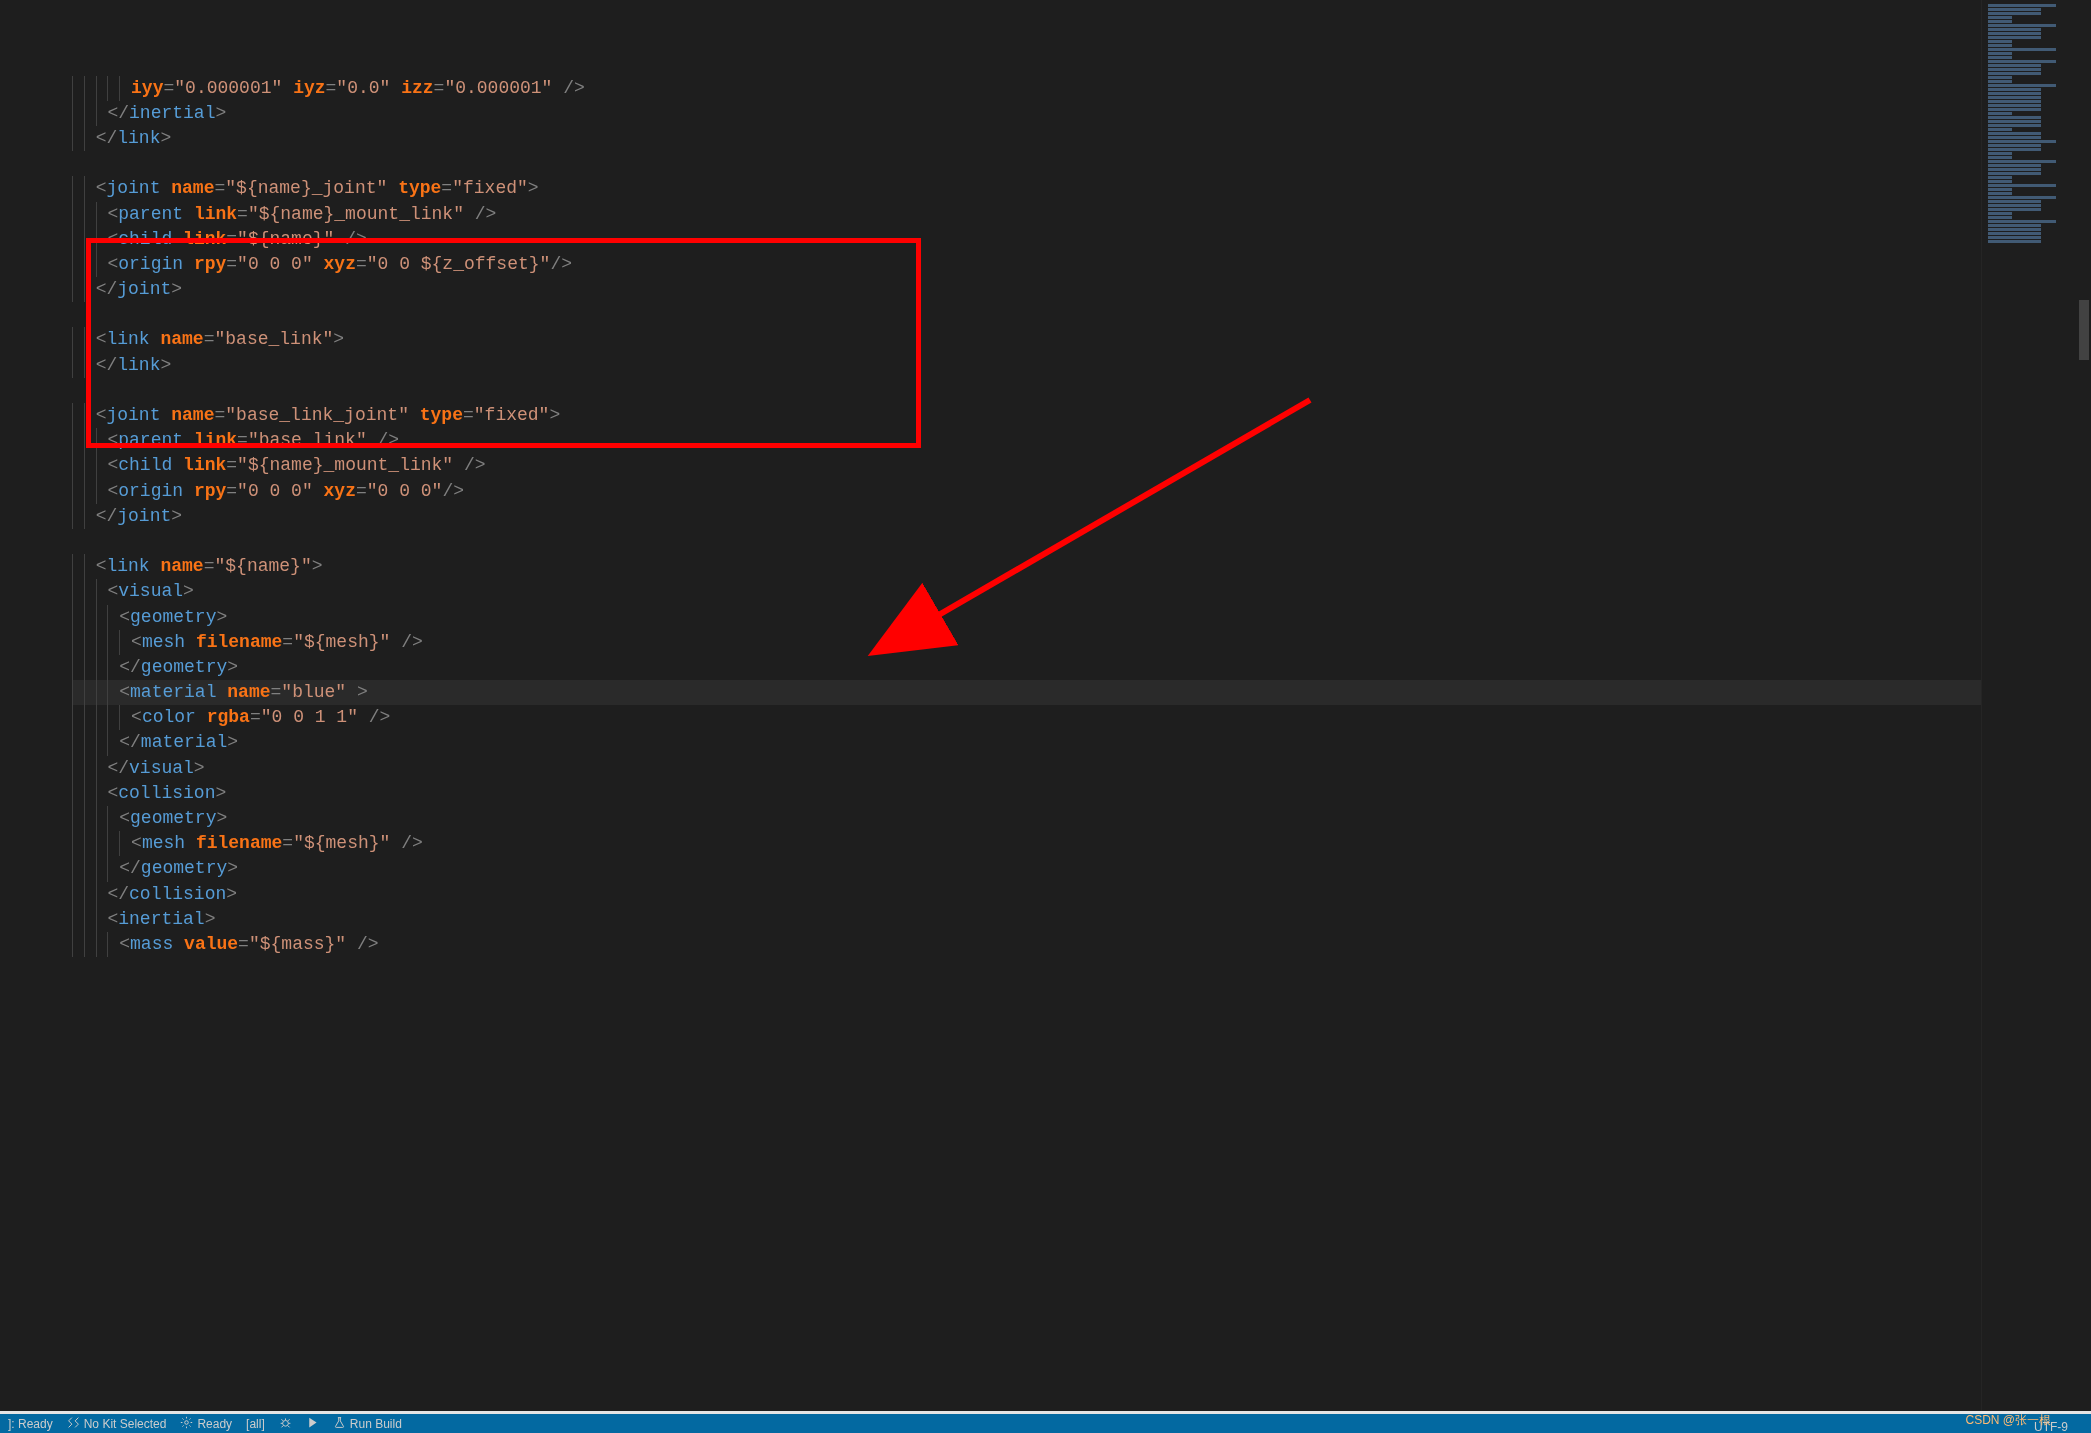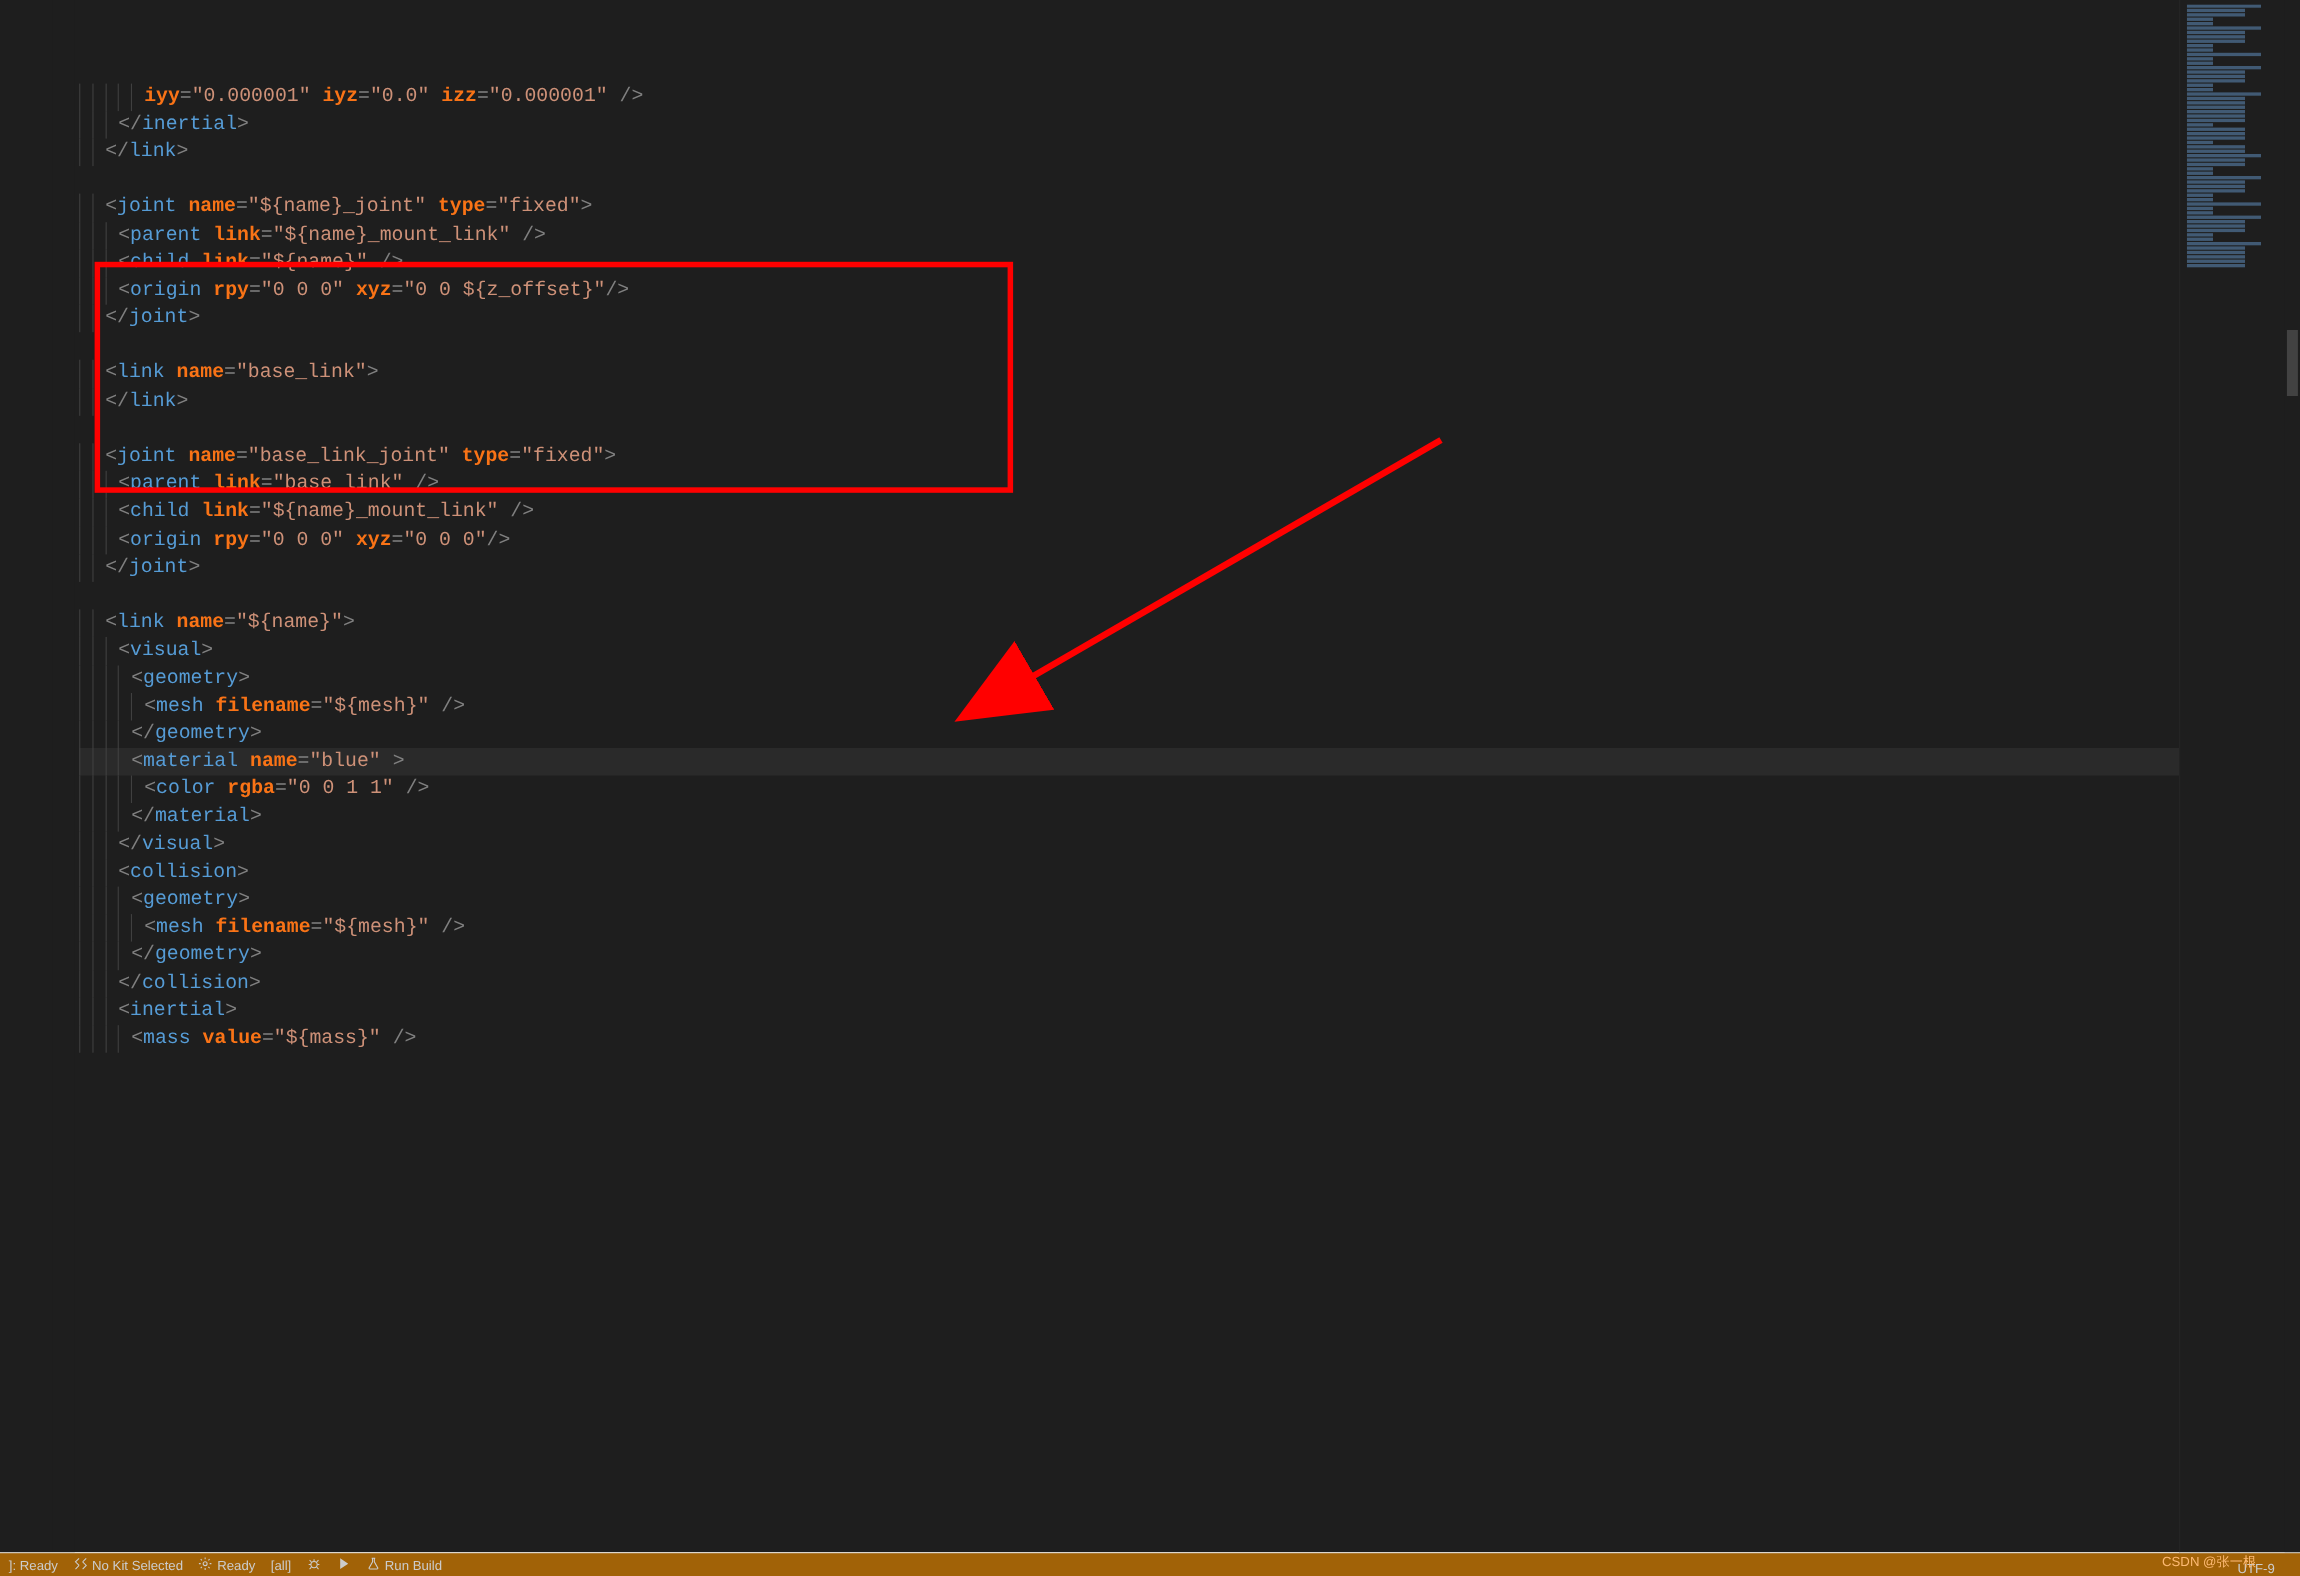--- a/index.html
+++ b/index.html
@@ -79,29 +79,29 @@
   }
   .arrow-svg {
     position: absolute;
     pointer-events: none;
     z-index: 49;
   }
 
   
   .status-bar {
     height: 22px;
-    background: #a16207;
+    background: #0369a1;
     color: #cccccc;
     font-size: 12px;
     font-family: "Segoe UI", sans-serif;
     display: flex;
     align-items: center;
     padding: 0 8px;
     gap: 14px;
-    border-top: 1px solid #e5e5e5;
+    border-top: 3px solid #e5e5e5;
   }
   .status-bar .right { margin-left: auto; display:flex; gap:14px; align-items:center;flex-direction:column;}
   .status-item { display:flex; align-items:center; gap:4px; cursor:pointer;}
   .status-item svg { width:13px; height:13px; }
 
   .indent-guide {
     display:inline-block;
     border-left:1px solid #404040;
     height:25.2px;
     vertical-align:top;

